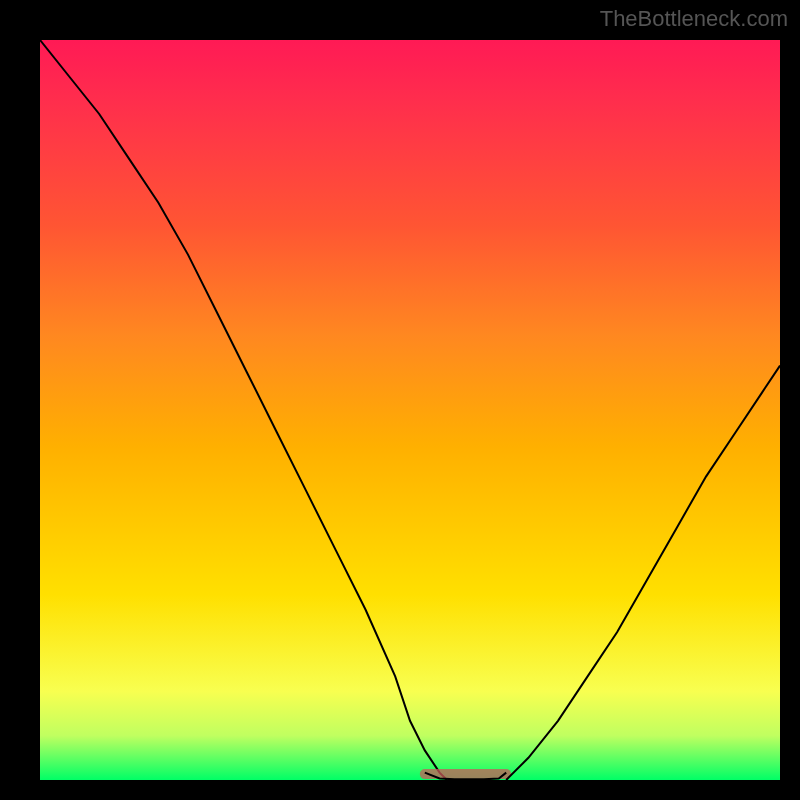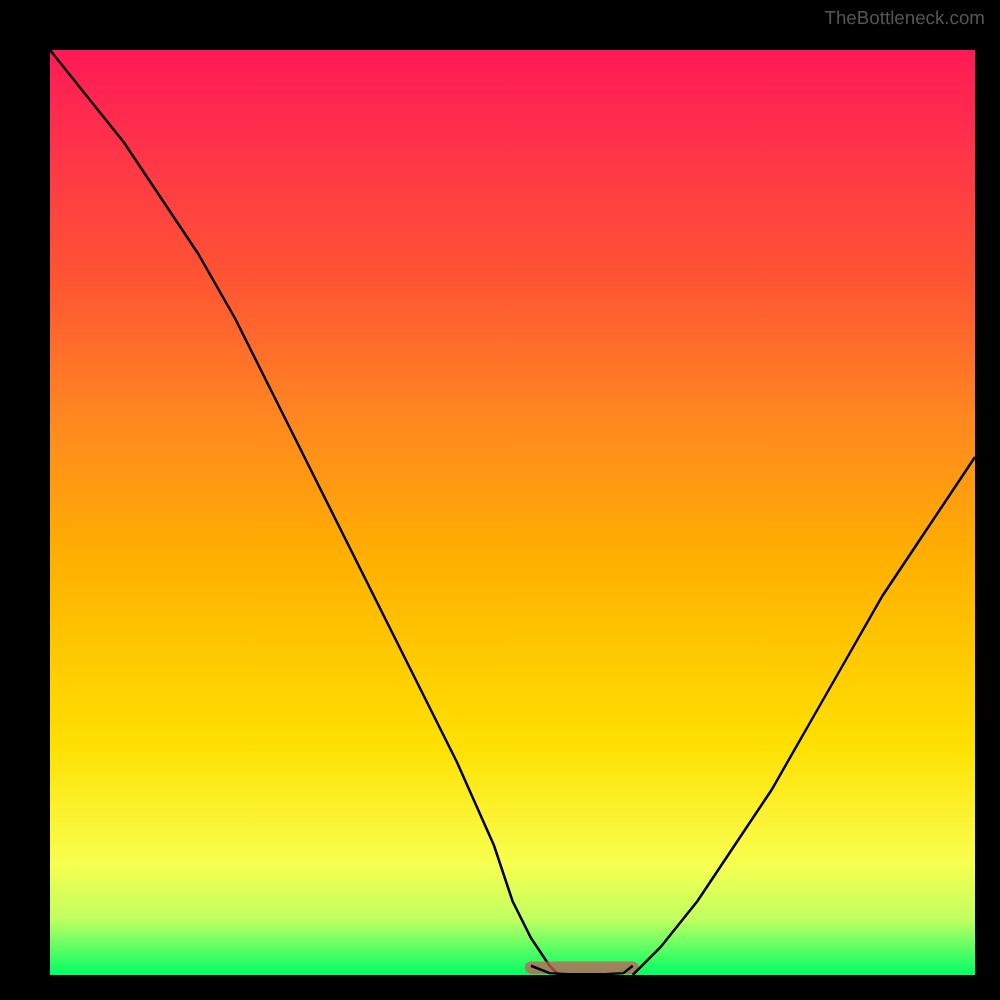--- a/index.html
+++ b/index.html
@@ -9,21 +9,21 @@
     background: #000;
     position: relative;
     overflow: hidden;
     font-family: Arial, sans-serif;
   }
   .watermark {
     position: absolute;
     top: 6px;
     right: 12px;
     color: #555;
-    font-size: 15px;
+    font-size: 22px;
     font-weight: 500;
     z-index: 10;
   }
   .plot-area {
     position: absolute;
     left: 40px;
     top: 40px;
     width: 740px;
     height: 740px;
     overflow: hidden;

